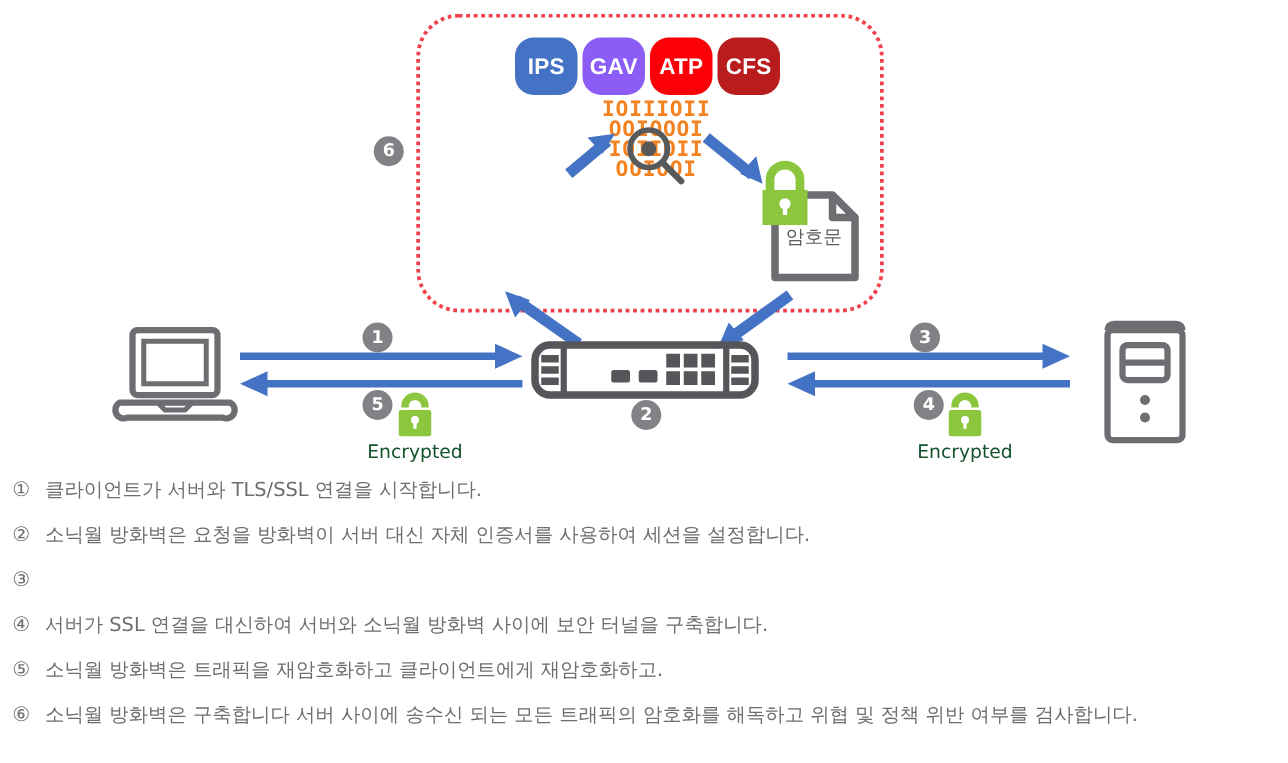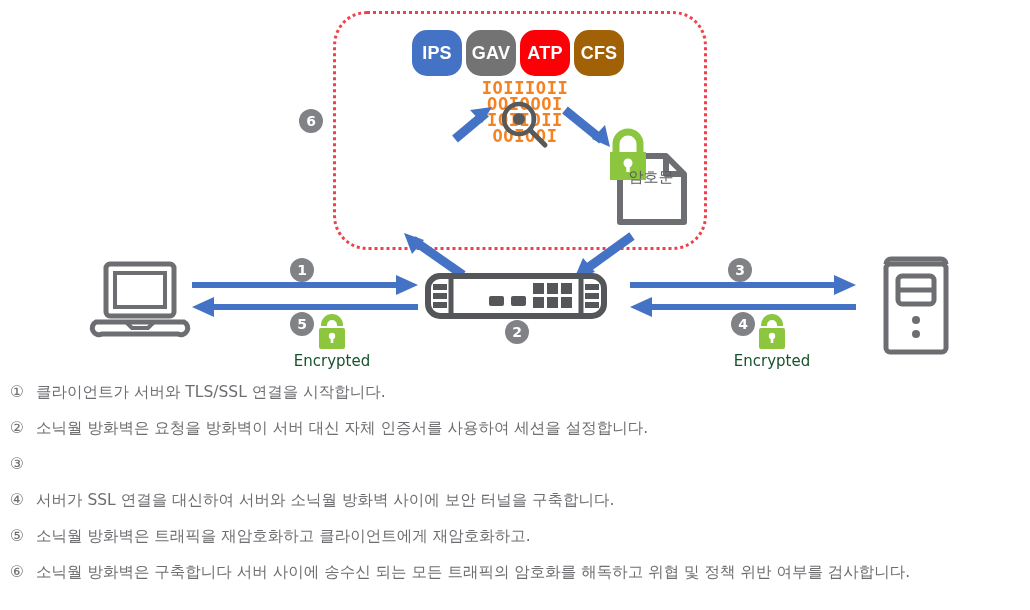--- a/index.html
+++ b/index.html
@@ -36,21 +36,21 @@
 
   
   .doc{position:absolute;width:96px;height:100px;}
   .doc-label{
     position:absolute;left:0;width:96px;top:54px;text-align:center;
     font-size:15px;color:#5b5c5e;font-family:"DejaVu Sans","Liberation Sans",sans-serif;
   }
   #doc-plain{left:358px;top:128px;}
   #doc-plain .doc-label{left:8px;width:80px;top:52px;}
   #doc-cipher{left:598px;top:128px;}
-  #doc-cipher .doc-label{left:10px;width:86px;top:40px;}
+  #doc-cipher .doc-label{left:10px;width:86px;top:52px;}
 
   
   .icon-abs{position:absolute;}
   #laptop{left:92px;top:258px;}
   #firewall{left:425px;top:272px;}
   #server{left:878px;top:252px;}
 
   
   .step{
     position:absolute;width:24px;height:24px;border-radius:50%;
@@ -89,23 +89,23 @@
 </style>
 </head>
 <body>
 
 <div id="stage">
 
   <div class="dotted-region"></div>
 
   <div class="badges">
     <div class="badge" style="background:#4472c4">IPS</div>
-    <div class="badge" style="background:#737373">GAV</div>
+    <div class="badge" style="background:#8b5cf6">GAV</div>
     <div class="badge" style="background:#fb0007">ATP</div>
-    <div class="badge" style="background:#a16207">CFS</div>
+    <div class="badge" style="background:#b91c1c">CFS</div>
   </div>
 
   <div class="binary-wrap">
     <div class="binary-text" style="top:0px">IOIIIOII</div>
     <div class="binary-text" style="top:16px">OOIOOOI</div>
     <div class="binary-text" style="top:32px">IOIIOII</div>
     <div class="binary-text" style="top:48px">OOIOOI</div>
     <div class="magnifier">
       <svg width="56" height="56" viewBox="0 0 56 56">
         <circle cx="23" cy="23" r="15" fill="none" stroke="#58595b" stroke-width="4.5"></circle>

